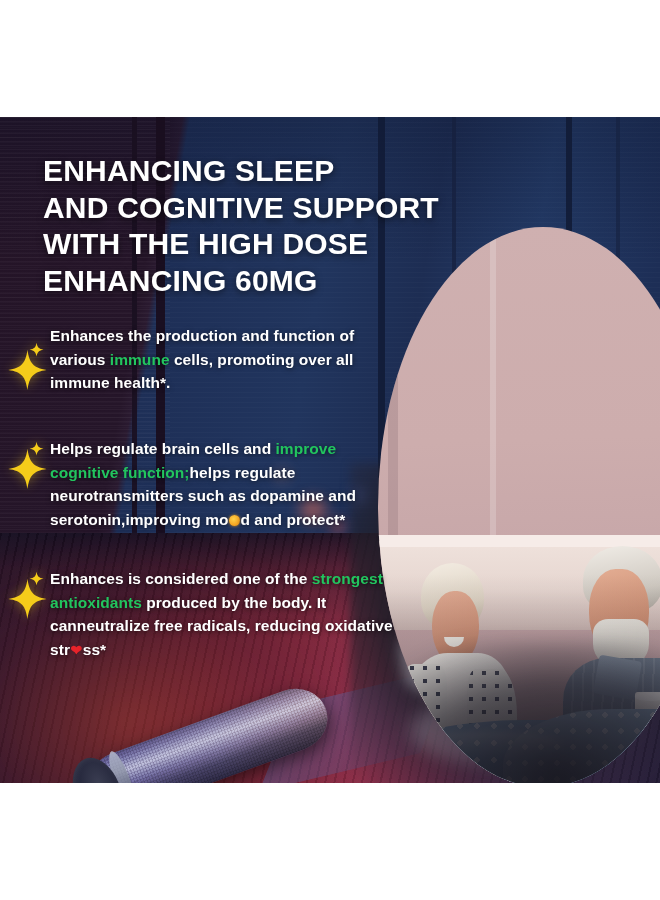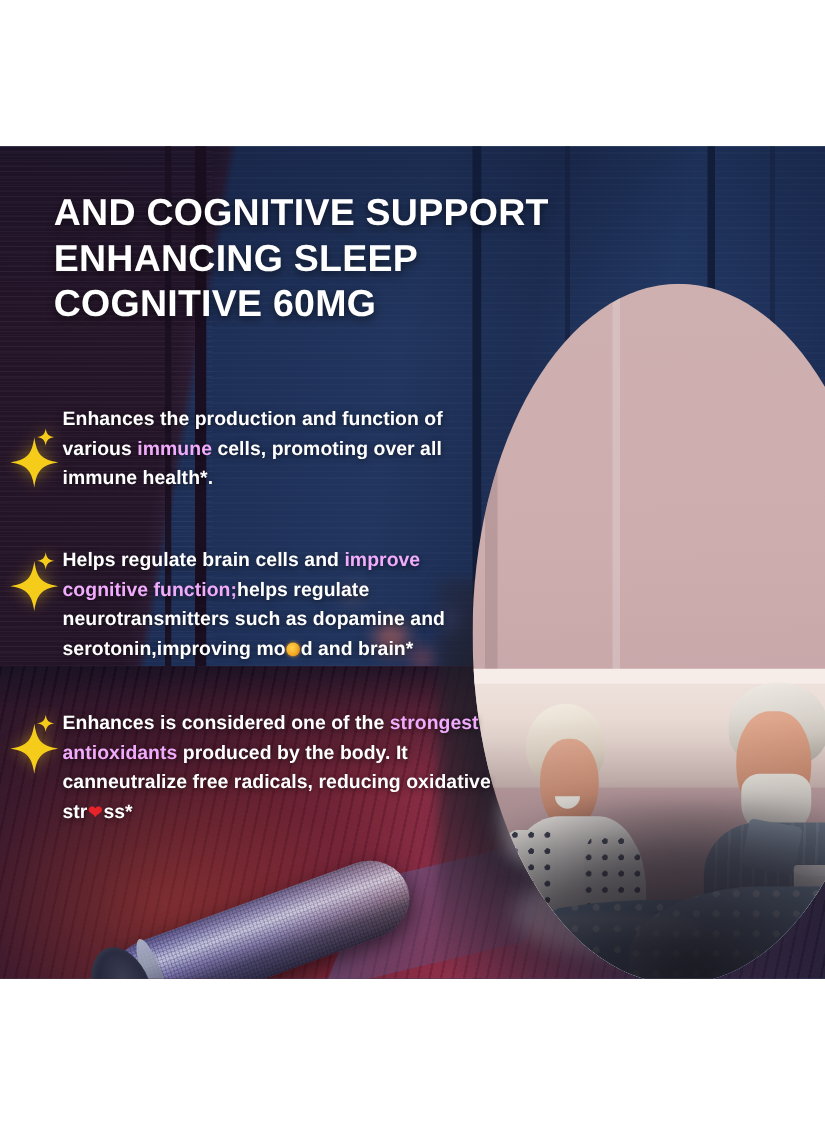--- a/index.html
+++ b/index.html
@@ -325,21 +325,21 @@
   .bullet .btext {
     position:absolute; left:50px; top:0;
     width:346px;
     color:#ffffff;
     font-size:15.5px;
     font-weight:bold;
     line-height:1.52;
     letter-spacing:.05px;
     text-shadow:0 1px 5px rgba(0,0,0,.6);
   }
-  .hl { color:#f0abfc; }
+  .hl { color:#22c55e; }
   .sun-glyph {
     display:inline-block; width:11px; height:11px; border-radius:50%;
     background:radial-gradient(circle at 42% 38%, #ffd24a 0%, #f6a623 62%, #e08a0c 100%);
     box-shadow:0 0 3px rgba(246,166,35,.85);
     margin:0 .5px -1px .5px;
   }
   .heart-glyph {
     display:inline-block; color:#e8232a; font-size:14px;
     margin:0 .5px 0 .5px; line-height:1;
     text-shadow:none;
@@ -421,41 +421,42 @@
 
       <div class="ph duvet"></div>
       <div class="ph duvet2"></div>
       <div class="ph duvet-fold"></div>
 
       <div class="ph ph-dark-fg"></div>
       <div class="ph ph-blurmask"></div>
     </div>
 
     <h1 id="headline">
+      <span class="ln">ENHANCING SLEEP</span>
       <span class="ln">AND COGNITIVE SUPPORT</span>
-      <span class="ln">ENHANCING SLEEP</span>
-      <span class="ln">COGNITIVE 60MG</span>
+      <span class="ln">WITH THE HIGH DOSE</span>
+      <span class="ln">ENHANCING 60MG</span>
     </h1>
 
     <div id="bullets">
 
       <div class="bullet" id="b1">
         <svg class="spark" viewBox="0 0 100 100">
           <path d="M34 12 C38 40 46 50 74 54 C46 58 38 68 34 96 C30 68 22 58 -6 54 C22 50 30 40 34 12 Z" fill="#f5cc1a" transform="translate(10,4) scale(.92)"></path>
           <path d="M74 2 C76 14 80 18 92 20 C80 22 76 26 74 38 C72 26 68 22 56 20 C68 18 72 14 74 2 Z" fill="#f5cc1a" transform="translate(4,0) scale(.74)"></path>
         </svg>
         <p class="btext"><span>Enhances the production and function of various </span><span class="hl">immune</span><span> cells, promoting over all immune health*.</span></p>
       </div>
 
       <div class="bullet" id="b2">
         <svg class="spark" viewBox="0 0 100 100">
           <path d="M34 12 C38 40 46 50 74 54 C46 58 38 68 34 96 C30 68 22 58 -6 54 C22 50 30 40 34 12 Z" fill="#f5cc1a" transform="translate(10,4) scale(.92)"></path>
           <path d="M74 2 C76 14 80 18 92 20 C80 22 76 26 74 38 C72 26 68 22 56 20 C68 18 72 14 74 2 Z" fill="#f5cc1a" transform="translate(4,0) scale(.74)"></path>
         </svg>
-        <p class="btext"><span>Helps regulate brain cells and </span><span class="hl">improve cognitive function;</span><span>helps regulate neurotransmitters such as dopamine and serotonin,improving mo</span><span class="sun-glyph"></span><span>d and brain*</span></p>
+        <p class="btext"><span>Helps regulate brain cells and </span><span class="hl">improve cognitive function;</span><span>helps regulate neurotransmitters such as dopamine and serotonin,improving mo</span><span class="sun-glyph"></span><span>d and protect*</span></p>
       </div>
 
       <div class="bullet" id="b3">
         <svg class="spark" viewBox="0 0 100 100">
           <path d="M34 12 C38 40 46 50 74 54 C46 58 38 68 34 96 C30 68 22 58 -6 54 C22 50 30 40 34 12 Z" fill="#f5cc1a" transform="translate(10,4) scale(.92)"></path>
           <path d="M74 2 C76 14 80 18 92 20 C80 22 76 26 74 38 C72 26 68 22 56 20 C68 18 72 14 74 2 Z" fill="#f5cc1a" transform="translate(4,0) scale(.74)"></path>
         </svg>
         <p class="btext"><span>Enhances is considered one of the </span><span class="hl">strongest antioxidants</span><span> produced by the body. It canneutralize free radicals, reducing oxidative str</span><span class="heart-glyph">❤</span><span>ss*</span></p>
       </div>
 

